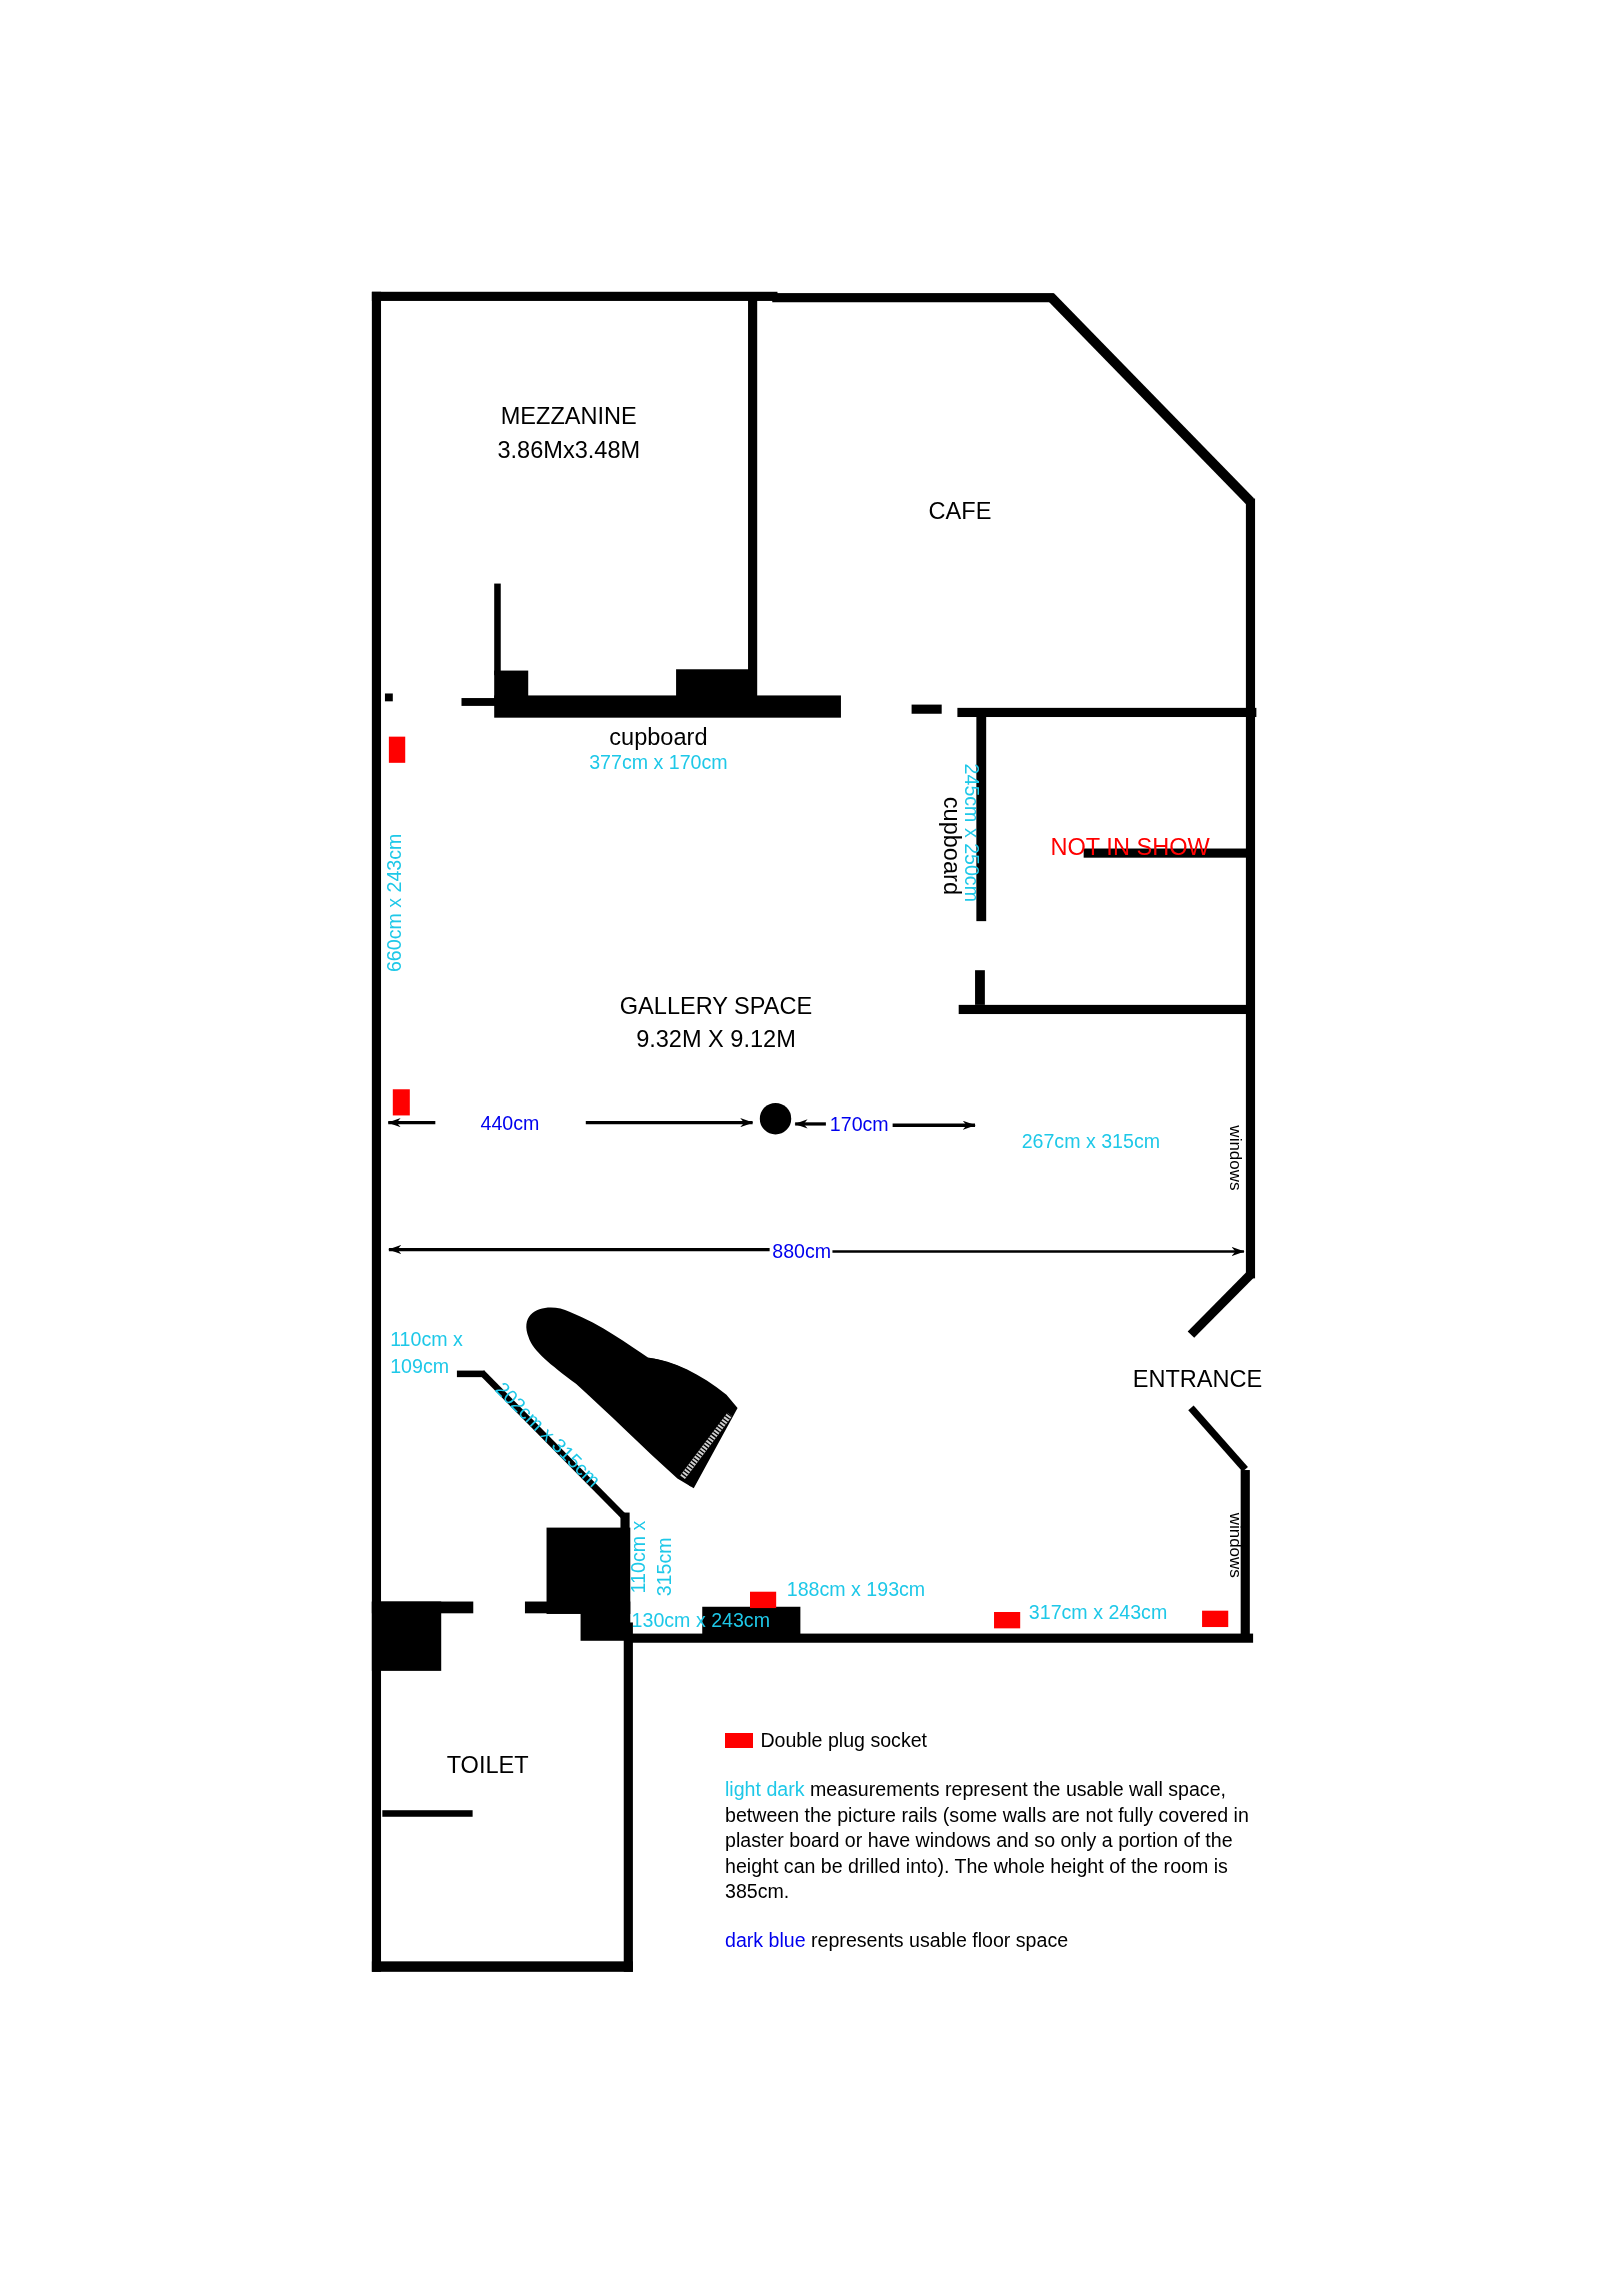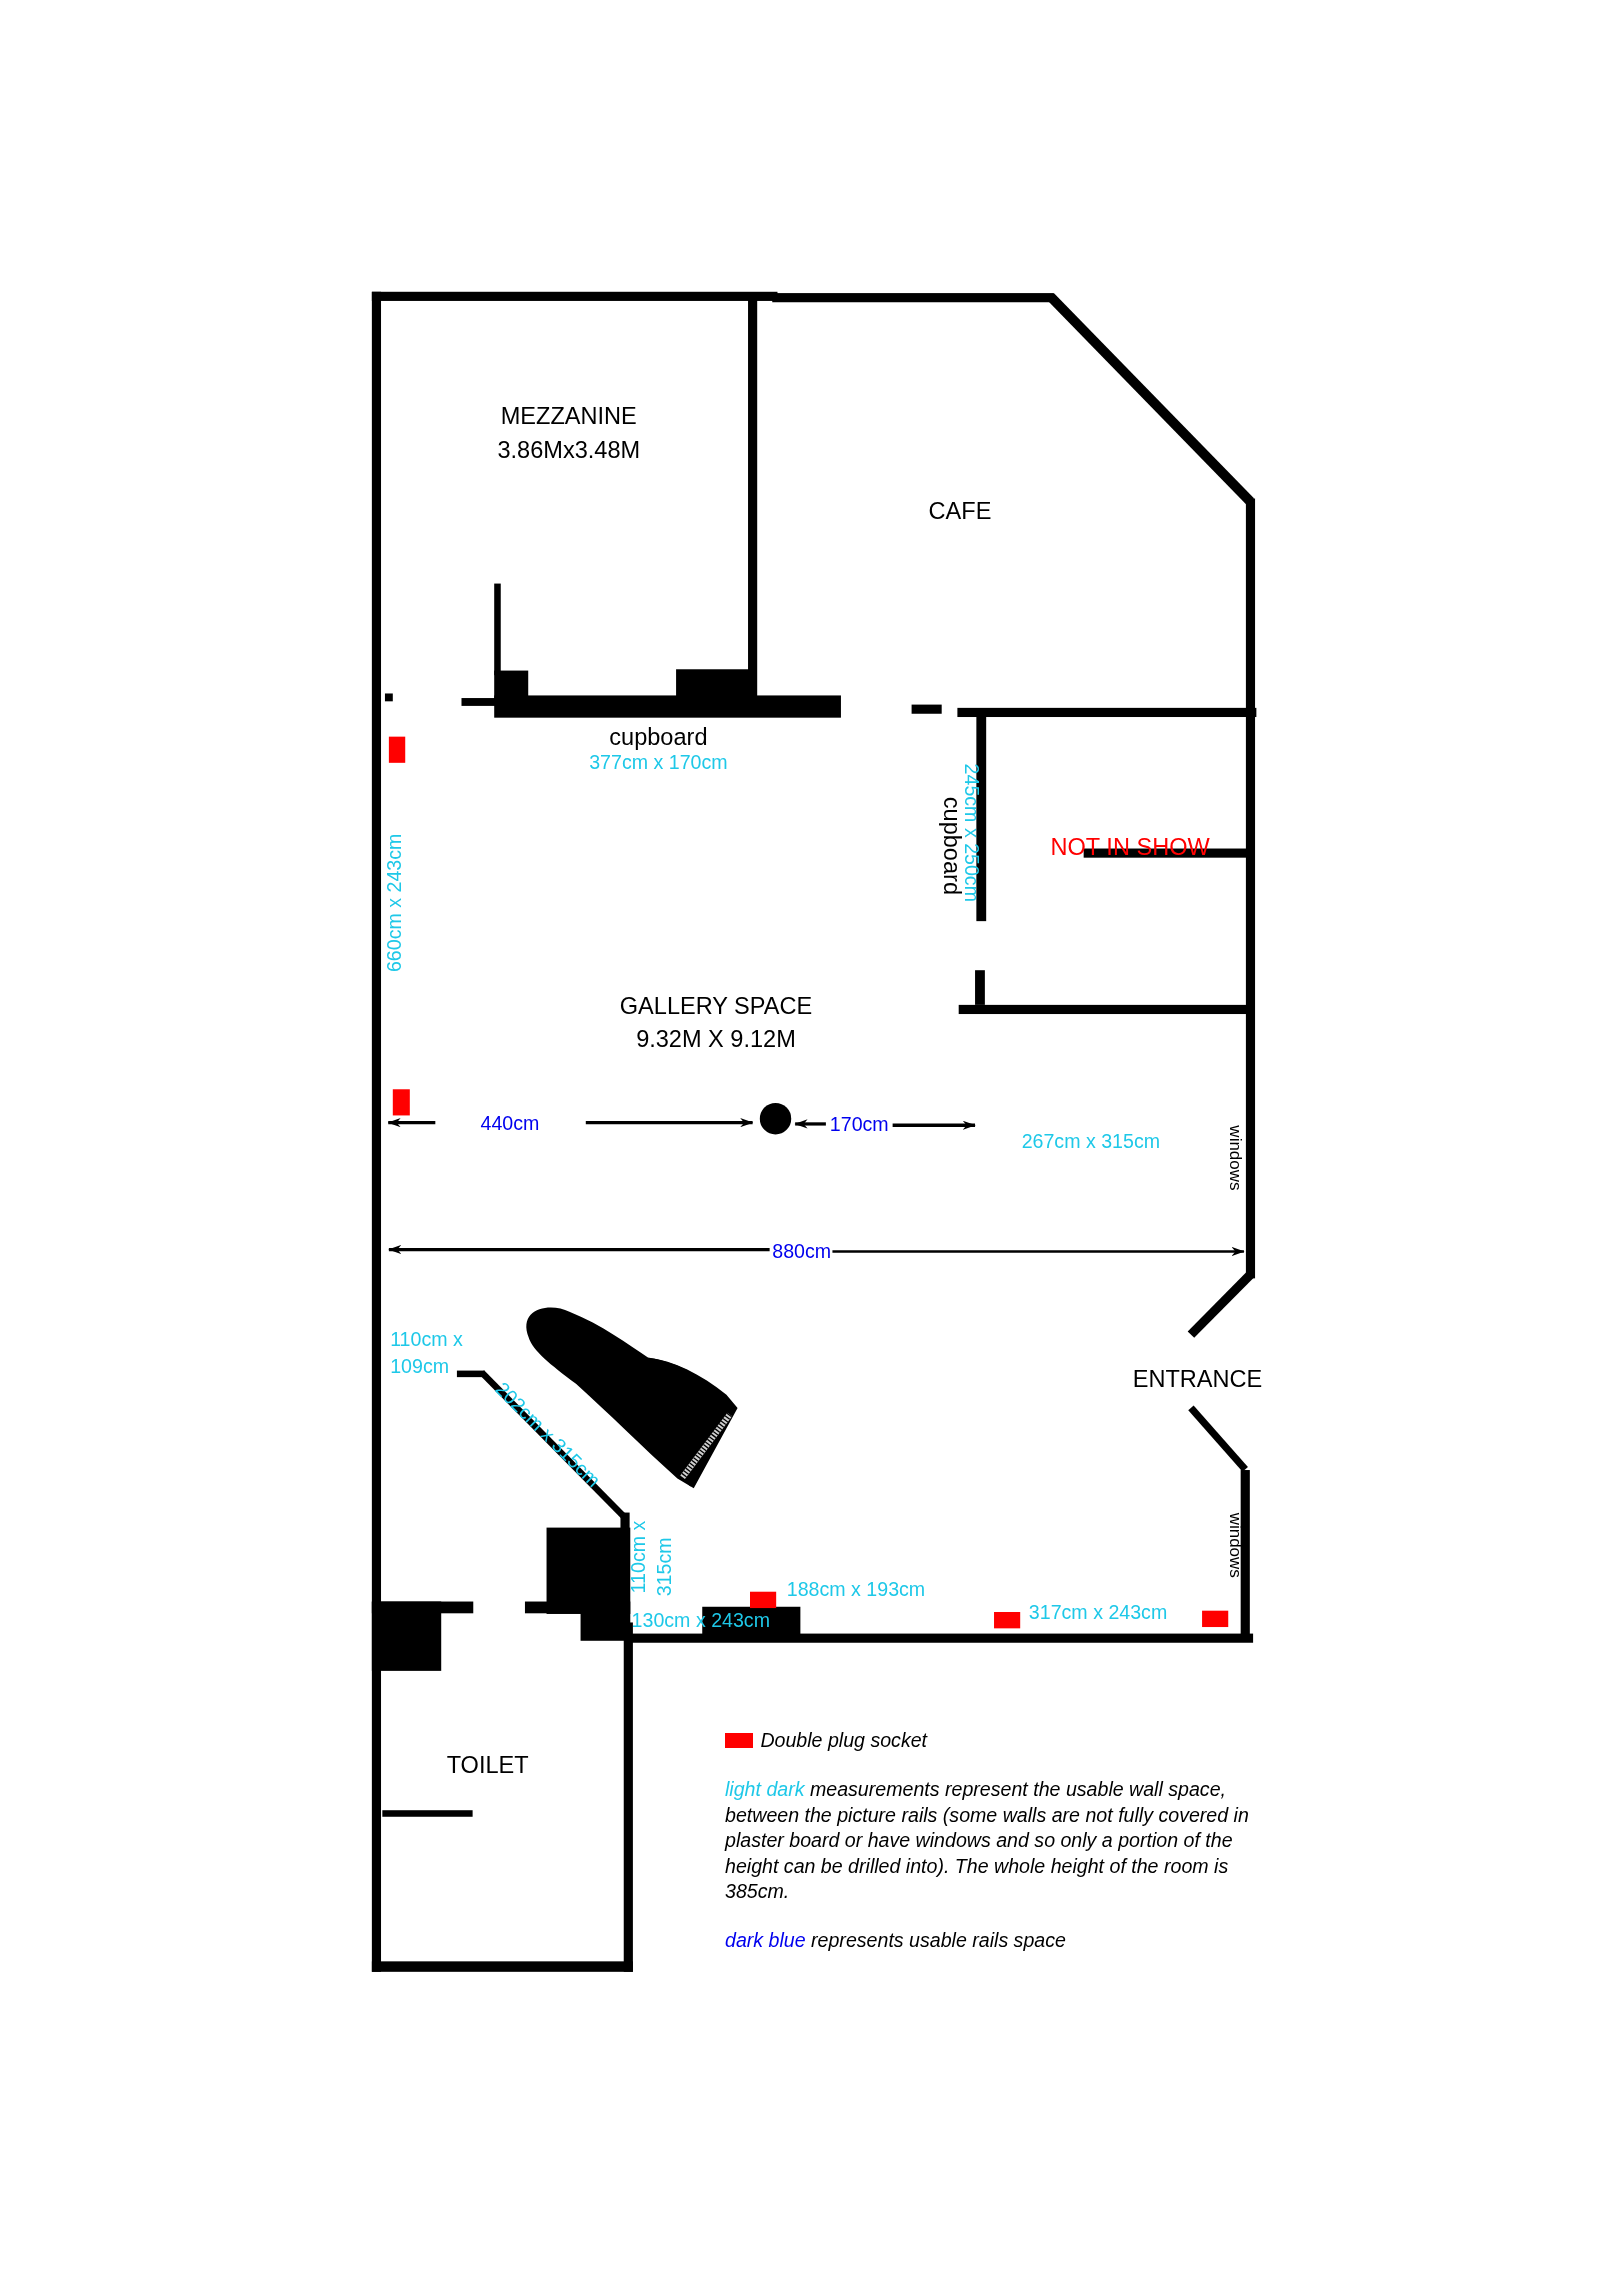--- a/index.html
+++ b/index.html
@@ -3,21 +3,21 @@
 <meta charset="utf-8">
 <style>
   html, body { margin: 0; padding: 0; background: #ffffff; }
   body { width: 1623px; height: 2295px; position: relative; overflow: hidden;
          font-family: "Liberation Sans", sans-serif; }
   svg { position: absolute; left: 0; top: 0; }
   .room-label { font-family: "Liberation Sans", sans-serif; fill: #000; }
   .lb { fill: #1ec8e8; font-family: "Liberation Sans", sans-serif; }
   .db { fill: #0000ee; font-family: "Liberation Sans", sans-serif; }
   .legend { position: absolute; left: 725px; top: 1728px; width: 537px;
-            font-family: "Liberation Sans", sans-serif; font-size: 19.6px; line-height: 25.5px; color: #000; font-style: italic; }
+            font-family: "Liberation Sans", sans-serif; font-size: 19.6px; line-height: 25.5px; color: #000; }
   .legend p { margin: 0 0 23.6px 0; }
   .legend .swatch { display: inline-block; width: 27.5px; height: 15.7px; background: #ff0000;
                     vertical-align: -1.3px; margin-right: 7.9px; }
   .c-light { color: #1ec8e8; }
   .c-dark { color: #0000ee; }
 </style>
 </head>
 <body>
 
 <svg width="1623" height="2295" viewBox="0 0 2480 3508" xmlns="http://www.w3.org/2000/svg">
@@ -136,15 +136,15 @@
   <g>
     <text class="db" x="779" y="1727" font-size="30" text-anchor="middle">440cm</text>
     <text class="db" x="1313" y="1729" font-size="30" text-anchor="middle">170cm</text>
     <text class="db" x="1225" y="1923" font-size="30" text-anchor="middle">880cm</text>
   </g>
 </svg>
 
 <div class="legend">
   <p><span class="swatch"></span><span>Double plug socket</span></p>
   <p><span class="c-light">light dark</span><span> measurements represent the usable wall space, between the picture rails (some walls are not fully covered in plaster board or have windows and so only a portion of the height can be drilled into). The whole height of the room is 385cm.</span></p>
-  <p><span class="c-dark">dark blue</span><span> represents usable rails space</span></p>
+  <p><span class="c-dark">dark blue</span><span> represents usable floor space</span></p>
 </div>
 
 
 </body></html>

